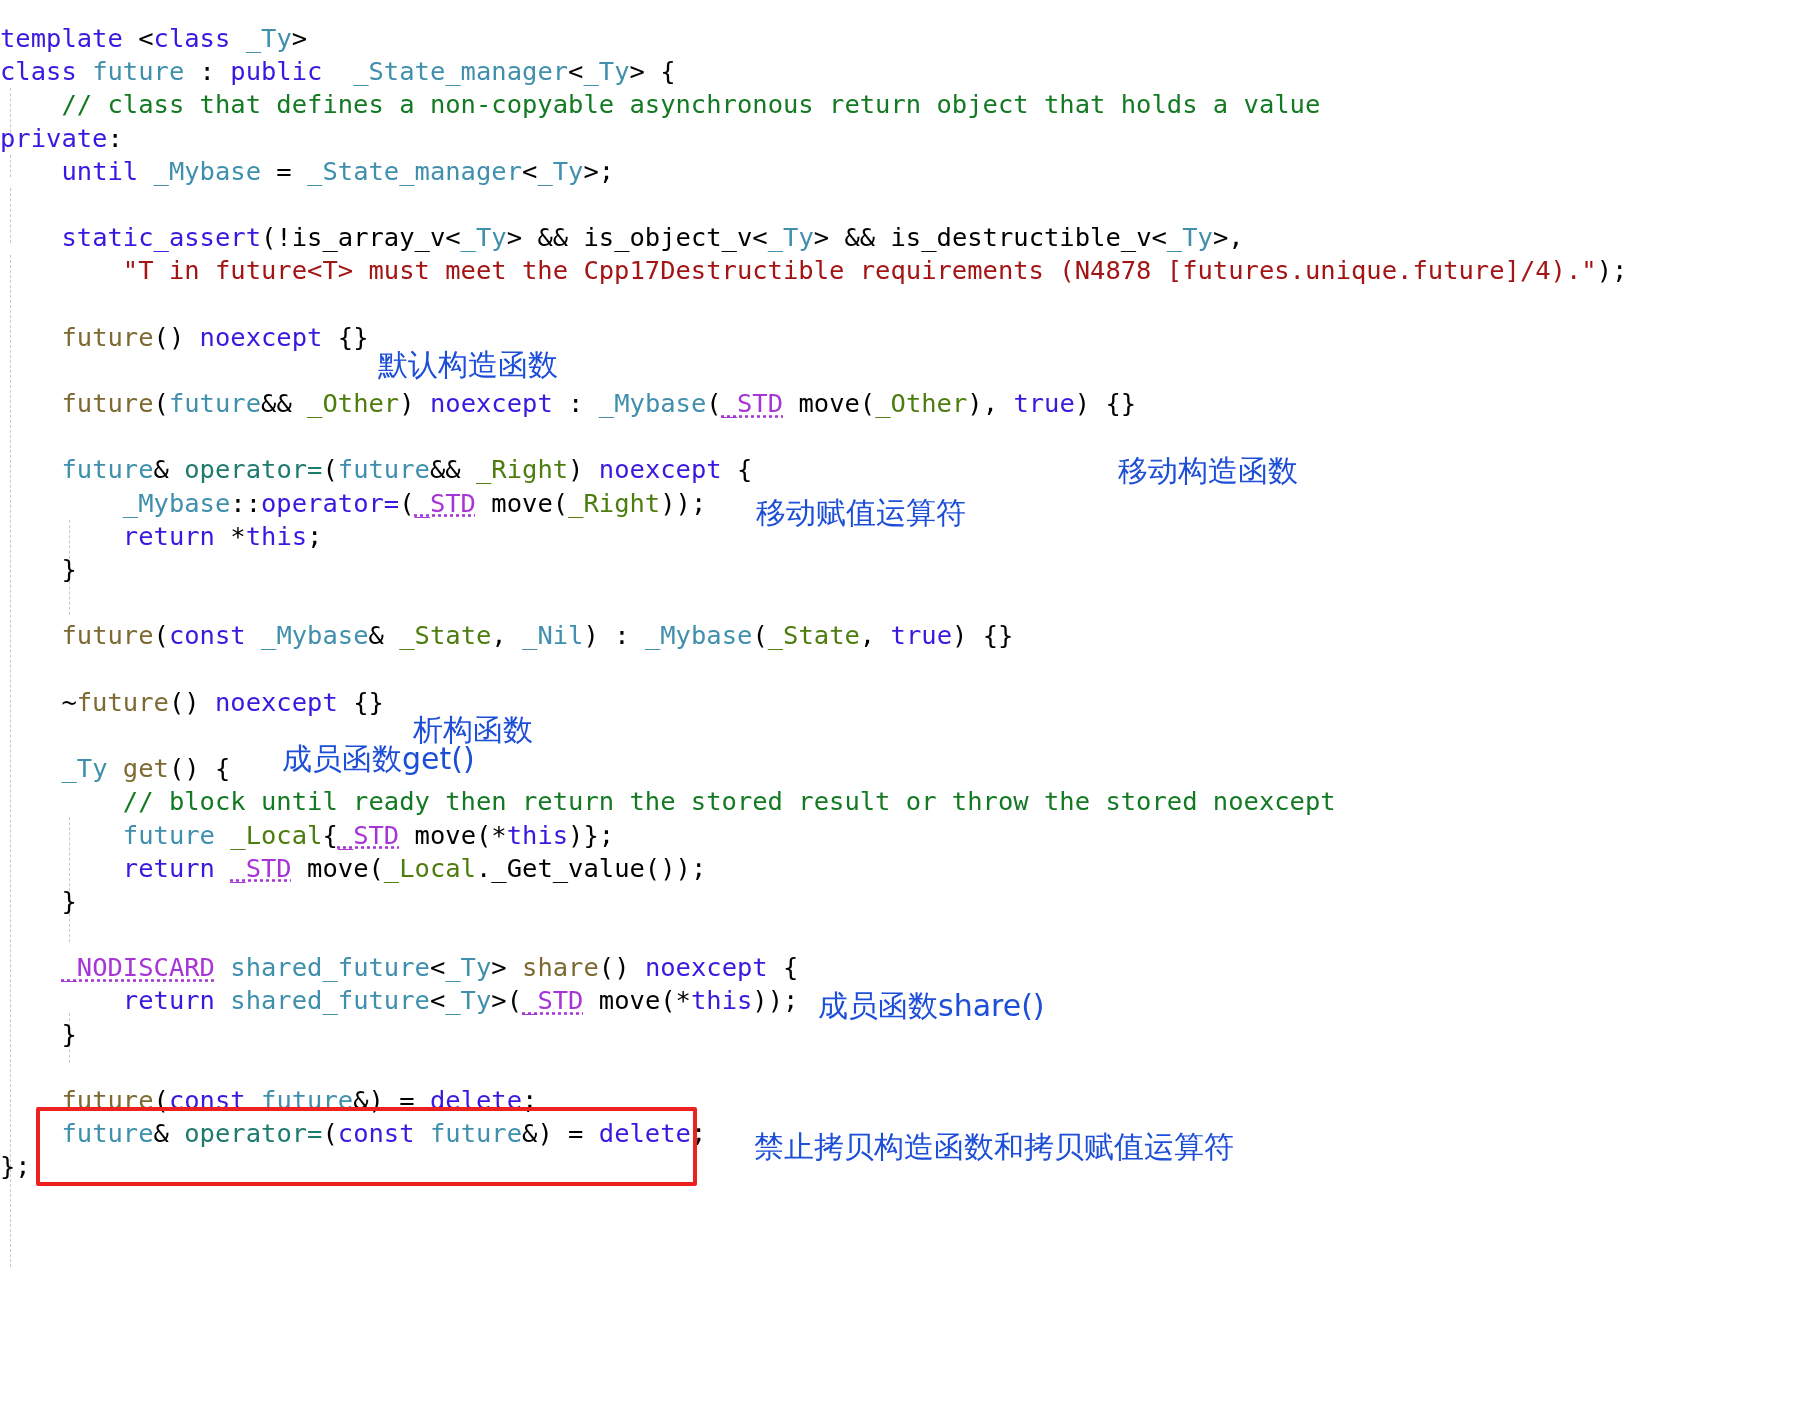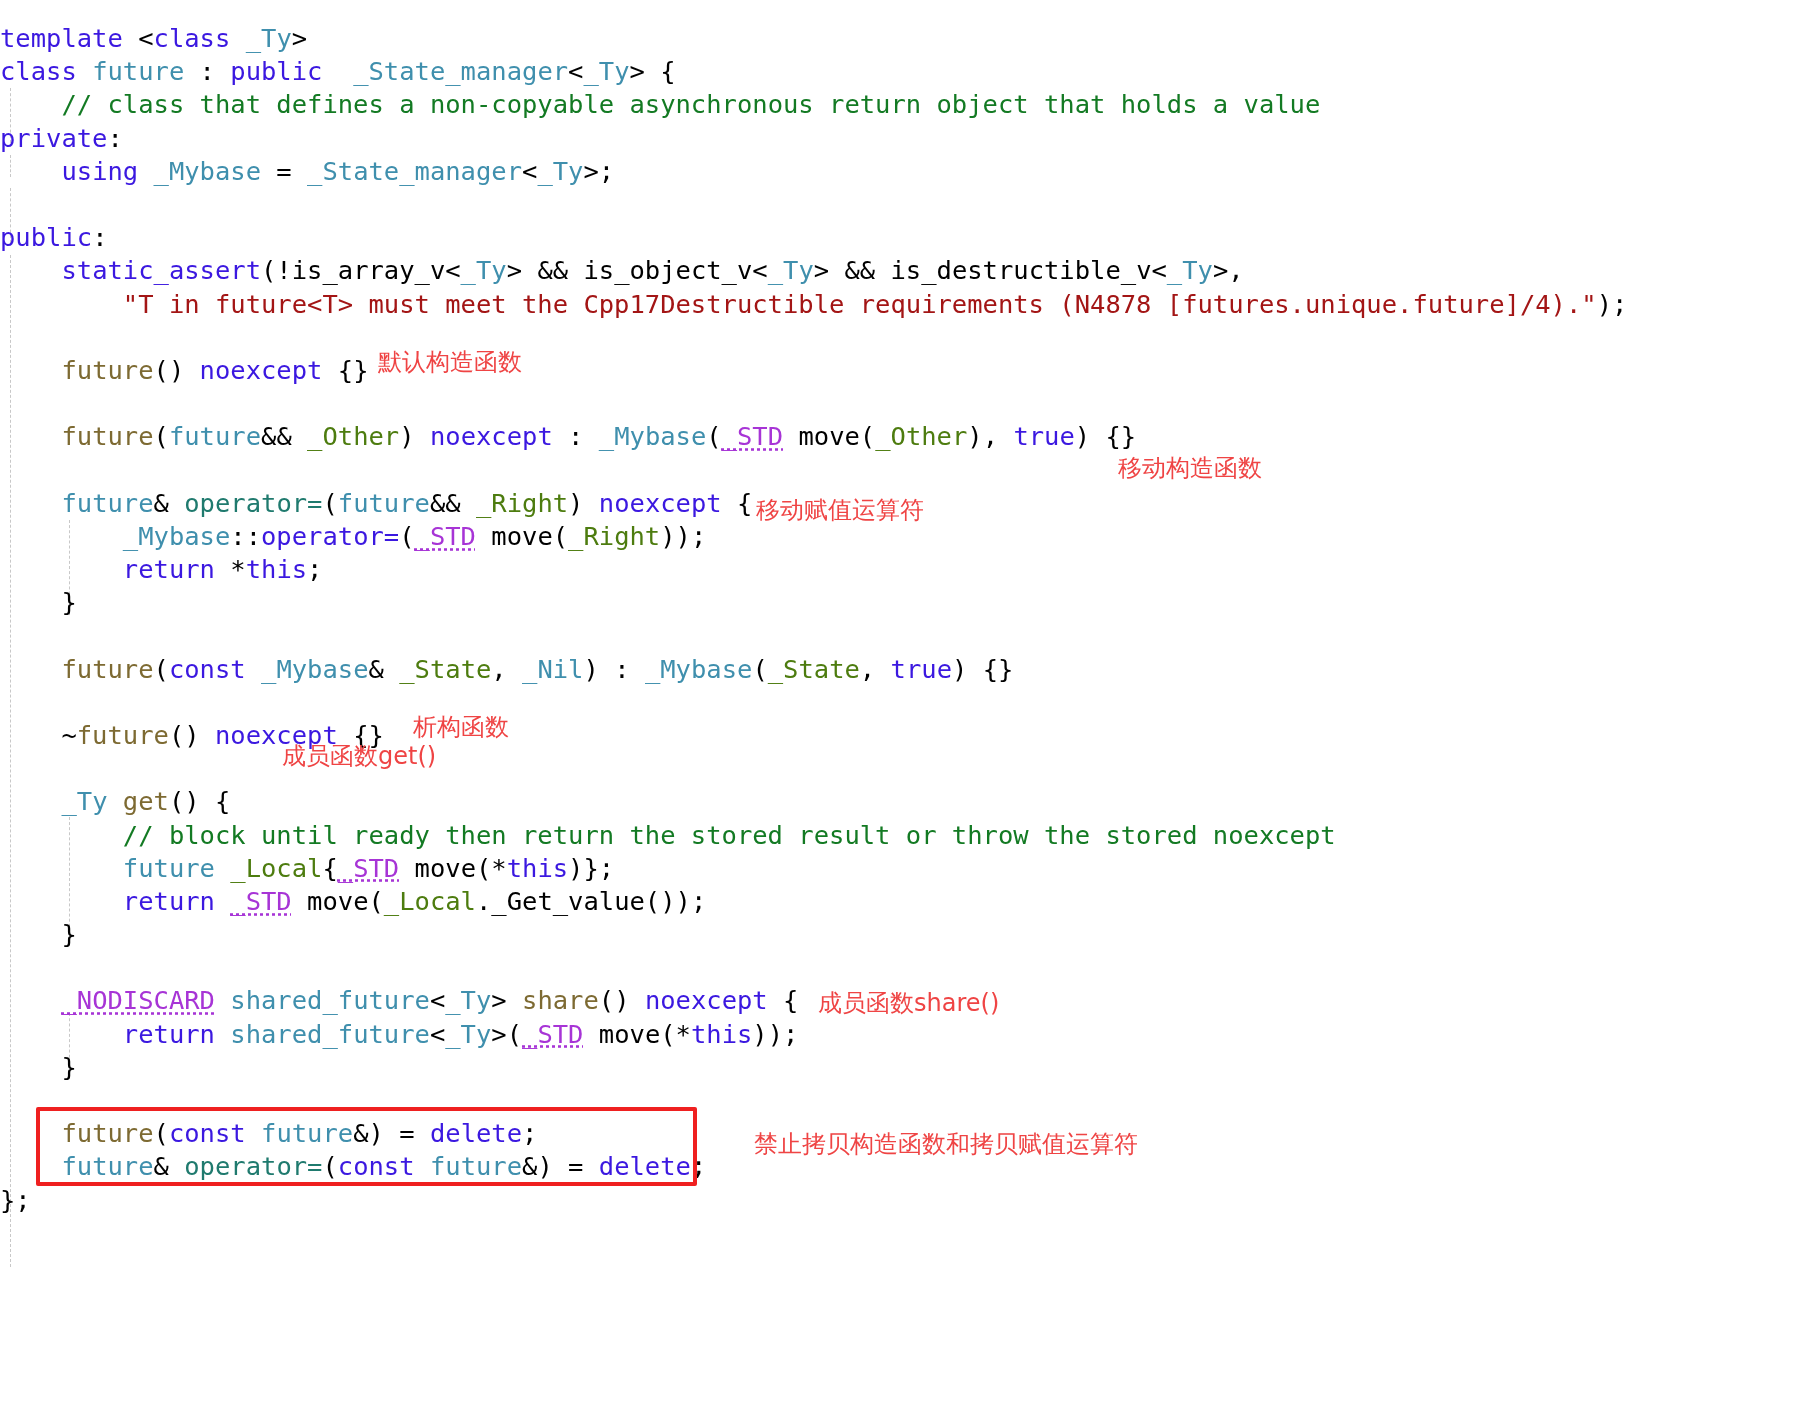--- a/index.html
+++ b/index.html
@@ -61,23 +61,23 @@
     text-decoration: underline;
     text-decoration-style: dotted;
     text-decoration-color: #a734d6;
     text-underline-offset: 3px;
     margin-top: 24px;
   }
 
   
   .annot {
     position: absolute;
-    color: #ef4444;
+    color: #1d4ed8;
     font-family: "DejaVu Sans", "Liberation Sans", sans-serif;
-    font-size: 24px;
+    font-size: 30px;
     line-height: 1;
     white-space: pre;
     font-weight: 400;
   }
 
   
   .emph-box {
     position: absolute;
     border: 4px solid #ef2020;
     box-sizing: border-box;
@@ -101,25 +101,24 @@
   <div class="code-block">
 
     <div class="code-line"><span class="t-kw">template</span><span class="t-plain"> &lt;</span><span class="t-kw">class</span><span class="t-plain"> </span><span class="t-type">_Ty</span><span class="t-plain">&gt;</span></div>
 
     <div class="code-line"><span class="t-kw">class</span><span class="t-plain"> </span><span class="t-type">future</span><span class="t-plain"> : </span><span class="t-kw">public</span><span class="t-plain">  </span><span class="t-type">_State_manager</span><span class="t-plain">&lt;</span><span class="t-type">_Ty</span><span class="t-plain">&gt; {</span></div>
 
     <div class="code-line"><span class="t-plain">    </span><span class="t-comment">// class that defines a non-copyable asynchronous return object that holds a value</span></div>
 
     <div class="code-line"><span class="t-kw">private</span><span class="t-plain">:</span></div>
 
-    <div class="code-line"><span class="t-plain">    </span><span class="t-kw">using</span><span class="t-plain"> </span><span class="t-type">_Mybase</span><span class="t-plain"> = </span><span class="t-type">_State_manager</span><span class="t-plain">&lt;</span><span class="t-type">_Ty</span><span class="t-plain">&gt;;</span></div>
+    <div class="code-line"><span class="t-plain">    </span><span class="t-kw">until</span><span class="t-plain"> </span><span class="t-type">_Mybase</span><span class="t-plain"> = </span><span class="t-type">_State_manager</span><span class="t-plain">&lt;</span><span class="t-type">_Ty</span><span class="t-plain">&gt;;</span></div>
 
     <div class="code-line"><span class="t-plain"> </span></div>
 
-    <div class="code-line"><span class="t-kw">public</span><span class="t-plain">:</span></div>
 
     <div class="code-line"><span class="t-plain">    </span><span class="t-kw">static_assert</span><span class="t-plain">(!is_array_v&lt;</span><span class="t-type">_Ty</span><span class="t-plain">&gt; &amp;&amp; is_object_v&lt;</span><span class="t-type">_Ty</span><span class="t-plain">&gt; &amp;&amp; is_destructible_v&lt;</span><span class="t-type">_Ty</span><span class="t-plain">&gt;,</span></div>
 
     <div class="code-line"><span class="t-plain">        </span><span class="t-string">"T in future&lt;T&gt; must meet the Cpp17Destructible requirements (N4878 [futures.unique.future]/4)."</span><span class="t-plain">);</span></div>
 
     <div class="code-line"><span class="t-plain"> </span></div>
 
     <div class="code-line"><span class="t-plain">    </span><span class="t-fn">future</span><span class="t-plain">() </span><span class="t-kw">noexcept</span><span class="t-plain"> {}</span></div>
 
     <div class="code-line"><span class="t-plain"> </span></div>

